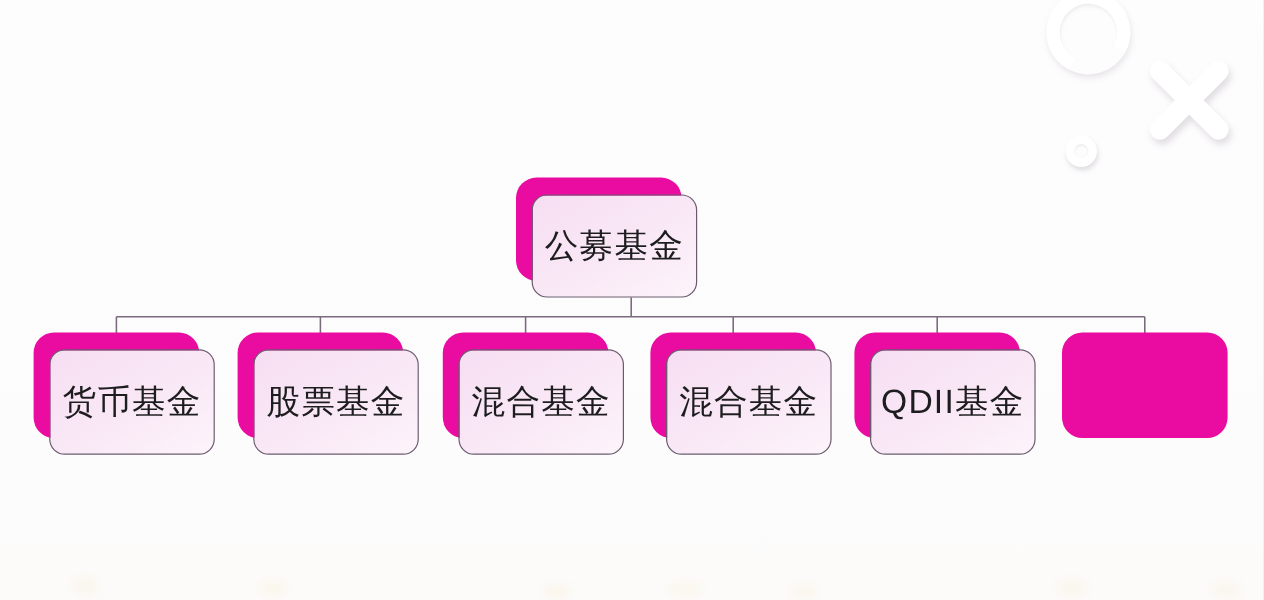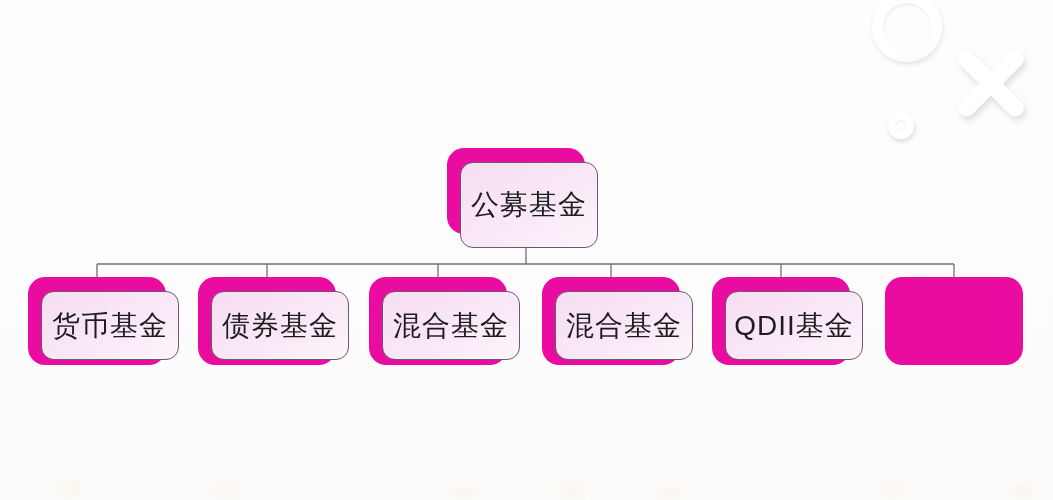--- a/index.html
+++ b/index.html
@@ -40,21 +40,21 @@
   
   .node{position:absolute;width:153px;height:104px;cursor:pointer;}
   .card-back{
     position:absolute;left:0;top:0;
     width:138px;height:88px;
     background:var(--card-back,#ea0ca0);
     border-radius:17px;
   }
   .card-front{
     position:absolute;left:13px;top:14px;
-    width:138px;height:69px;
+    width:138px;height:88px;
     background:linear-gradient(150deg,var(--card-front-a,#f6def2) 0%,#f9e8f6 55%,var(--card-front-b,#fdf4fb) 100%);
     border:1.4px solid var(--card-border,#6b5a6f);
     border-radius:13px;
     box-sizing:border-box;
     display:flex;align-items:center;justify-content:center;
   }
   .node.root{width:153px;height:102px;}
   .node.root .card-back,.node.root .card-front{height:86px;}
   .node-label{
     font-size:28px;line-height:1;
@@ -84,38 +84,38 @@
     <div class="smudge" style="left:880px;top:482px;width:26px;height:15px;background:#faf3e4;"></div>
     <div class="smudge" style="left:1010px;top:485px;width:24px;height:13px;background:#f9f1e1;"></div>
   </div>
 
   <svg class="connectors" width="1053" height="500">
     <path d="M526 248 L526 264 M97 264 L954 264
              M97 264 L97 278  M267 264 L267 278 M438 264 L438 278
              M611 264 L611 278 M781 264 L781 278 M954 264 L954 278" fill="none" stroke="#7b697e" stroke-width="1.3"></path>
   </svg>
 
-  <div class="node root" style="left:447px;top:148px;">
+  <div class="node root" style="left:430px;top:148px;">
     <div class="card-back"></div>
     <div class="card-front">
       <span class="node-label">公募基金</span>
     </div>
   </div>
 
   <div class="node" style="left:28px;top:277px;">
     <div class="card-back"></div>
     <div class="card-front">
       <span class="node-label">货币基金</span>
     </div>
   </div>
 
   <div class="node" style="left:198px;top:277px;">
     <div class="card-back"></div>
     <div class="card-front">
-      <span class="node-label">债券基金</span>
+      <span class="node-label">股票基金</span>
     </div>
   </div>
 
   <div class="node" style="left:369px;top:277px;">
     <div class="card-back"></div>
     <div class="card-front">
       <span class="node-label">混合基金</span>
     </div>
   </div>
 

